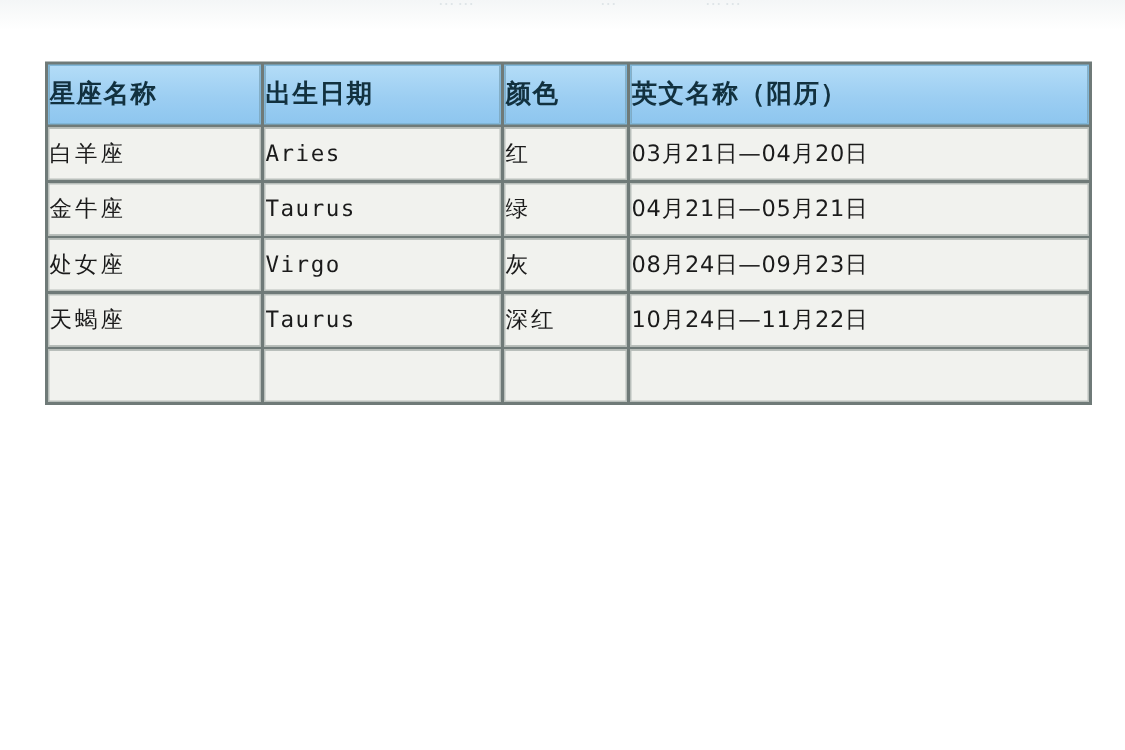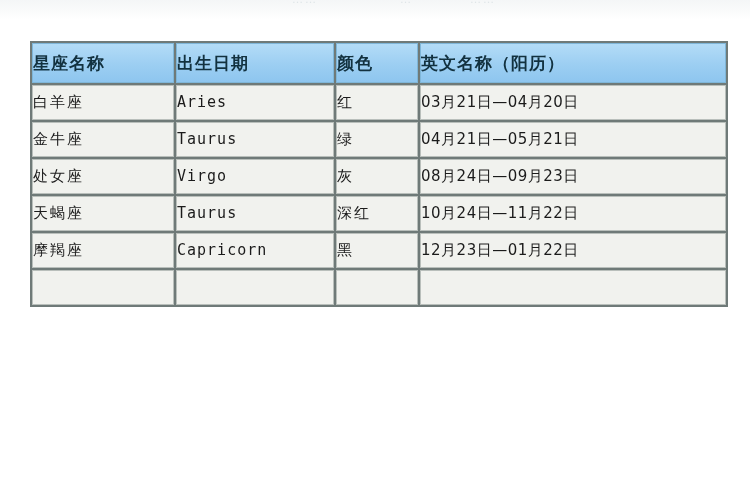--- a/index.html
+++ b/index.html
@@ -160,26 +160,20 @@
           <td class="en">Virgo</td>
           <td class="cn">灰</td>
           <td class="date">08月24日—09月23日</td>
         </tr>
         <tr>
           <td class="cn">天蝎座</td>
           <td class="en">Taurus</td>
           <td class="cn">深红</td>
           <td class="date">10月24日—11月22日</td>
         </tr>
-        <tr>
-          <td class="cn">摩羯座</td>
-          <td class="en">Capricorn</td>
-          <td class="cn">黑</td>
-          <td class="date">12月23日—01月22日</td>
-        </tr>
         <tr class="clipped-row">
           <td></td>
           <td></td>
           <td></td>
           <td></td>
         </tr>
       </tbody>
     </table>
   </div>
 

